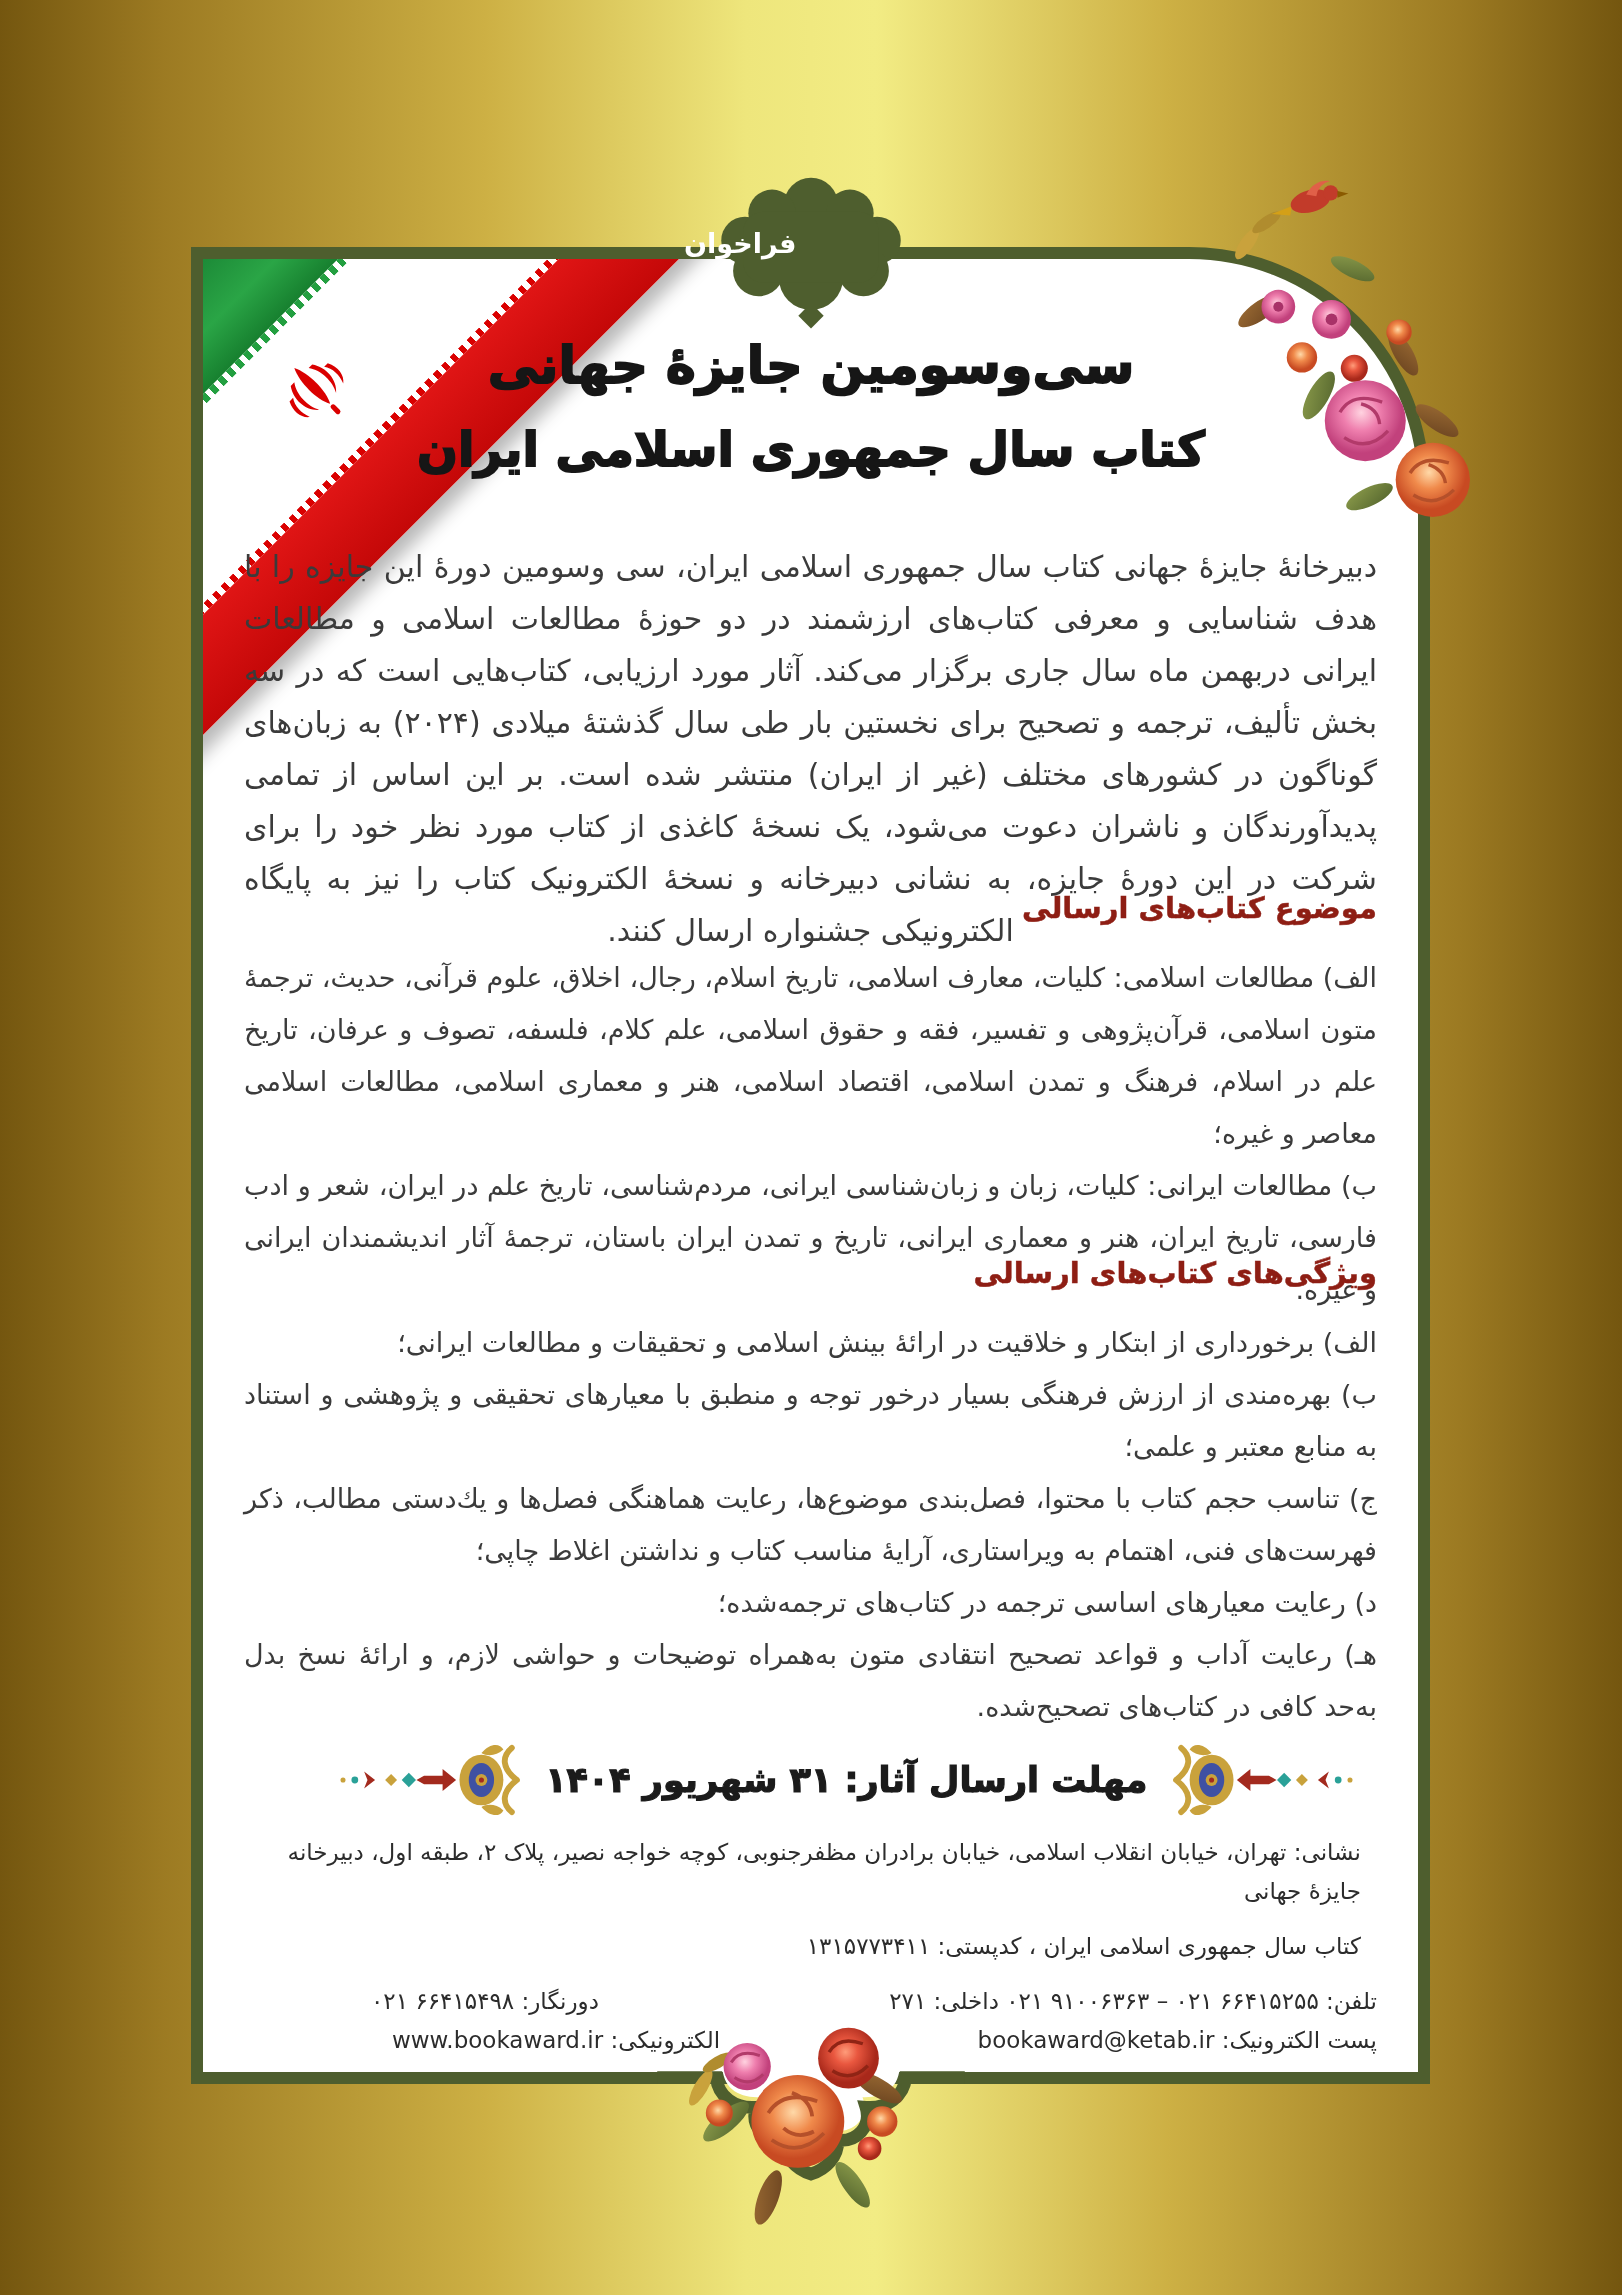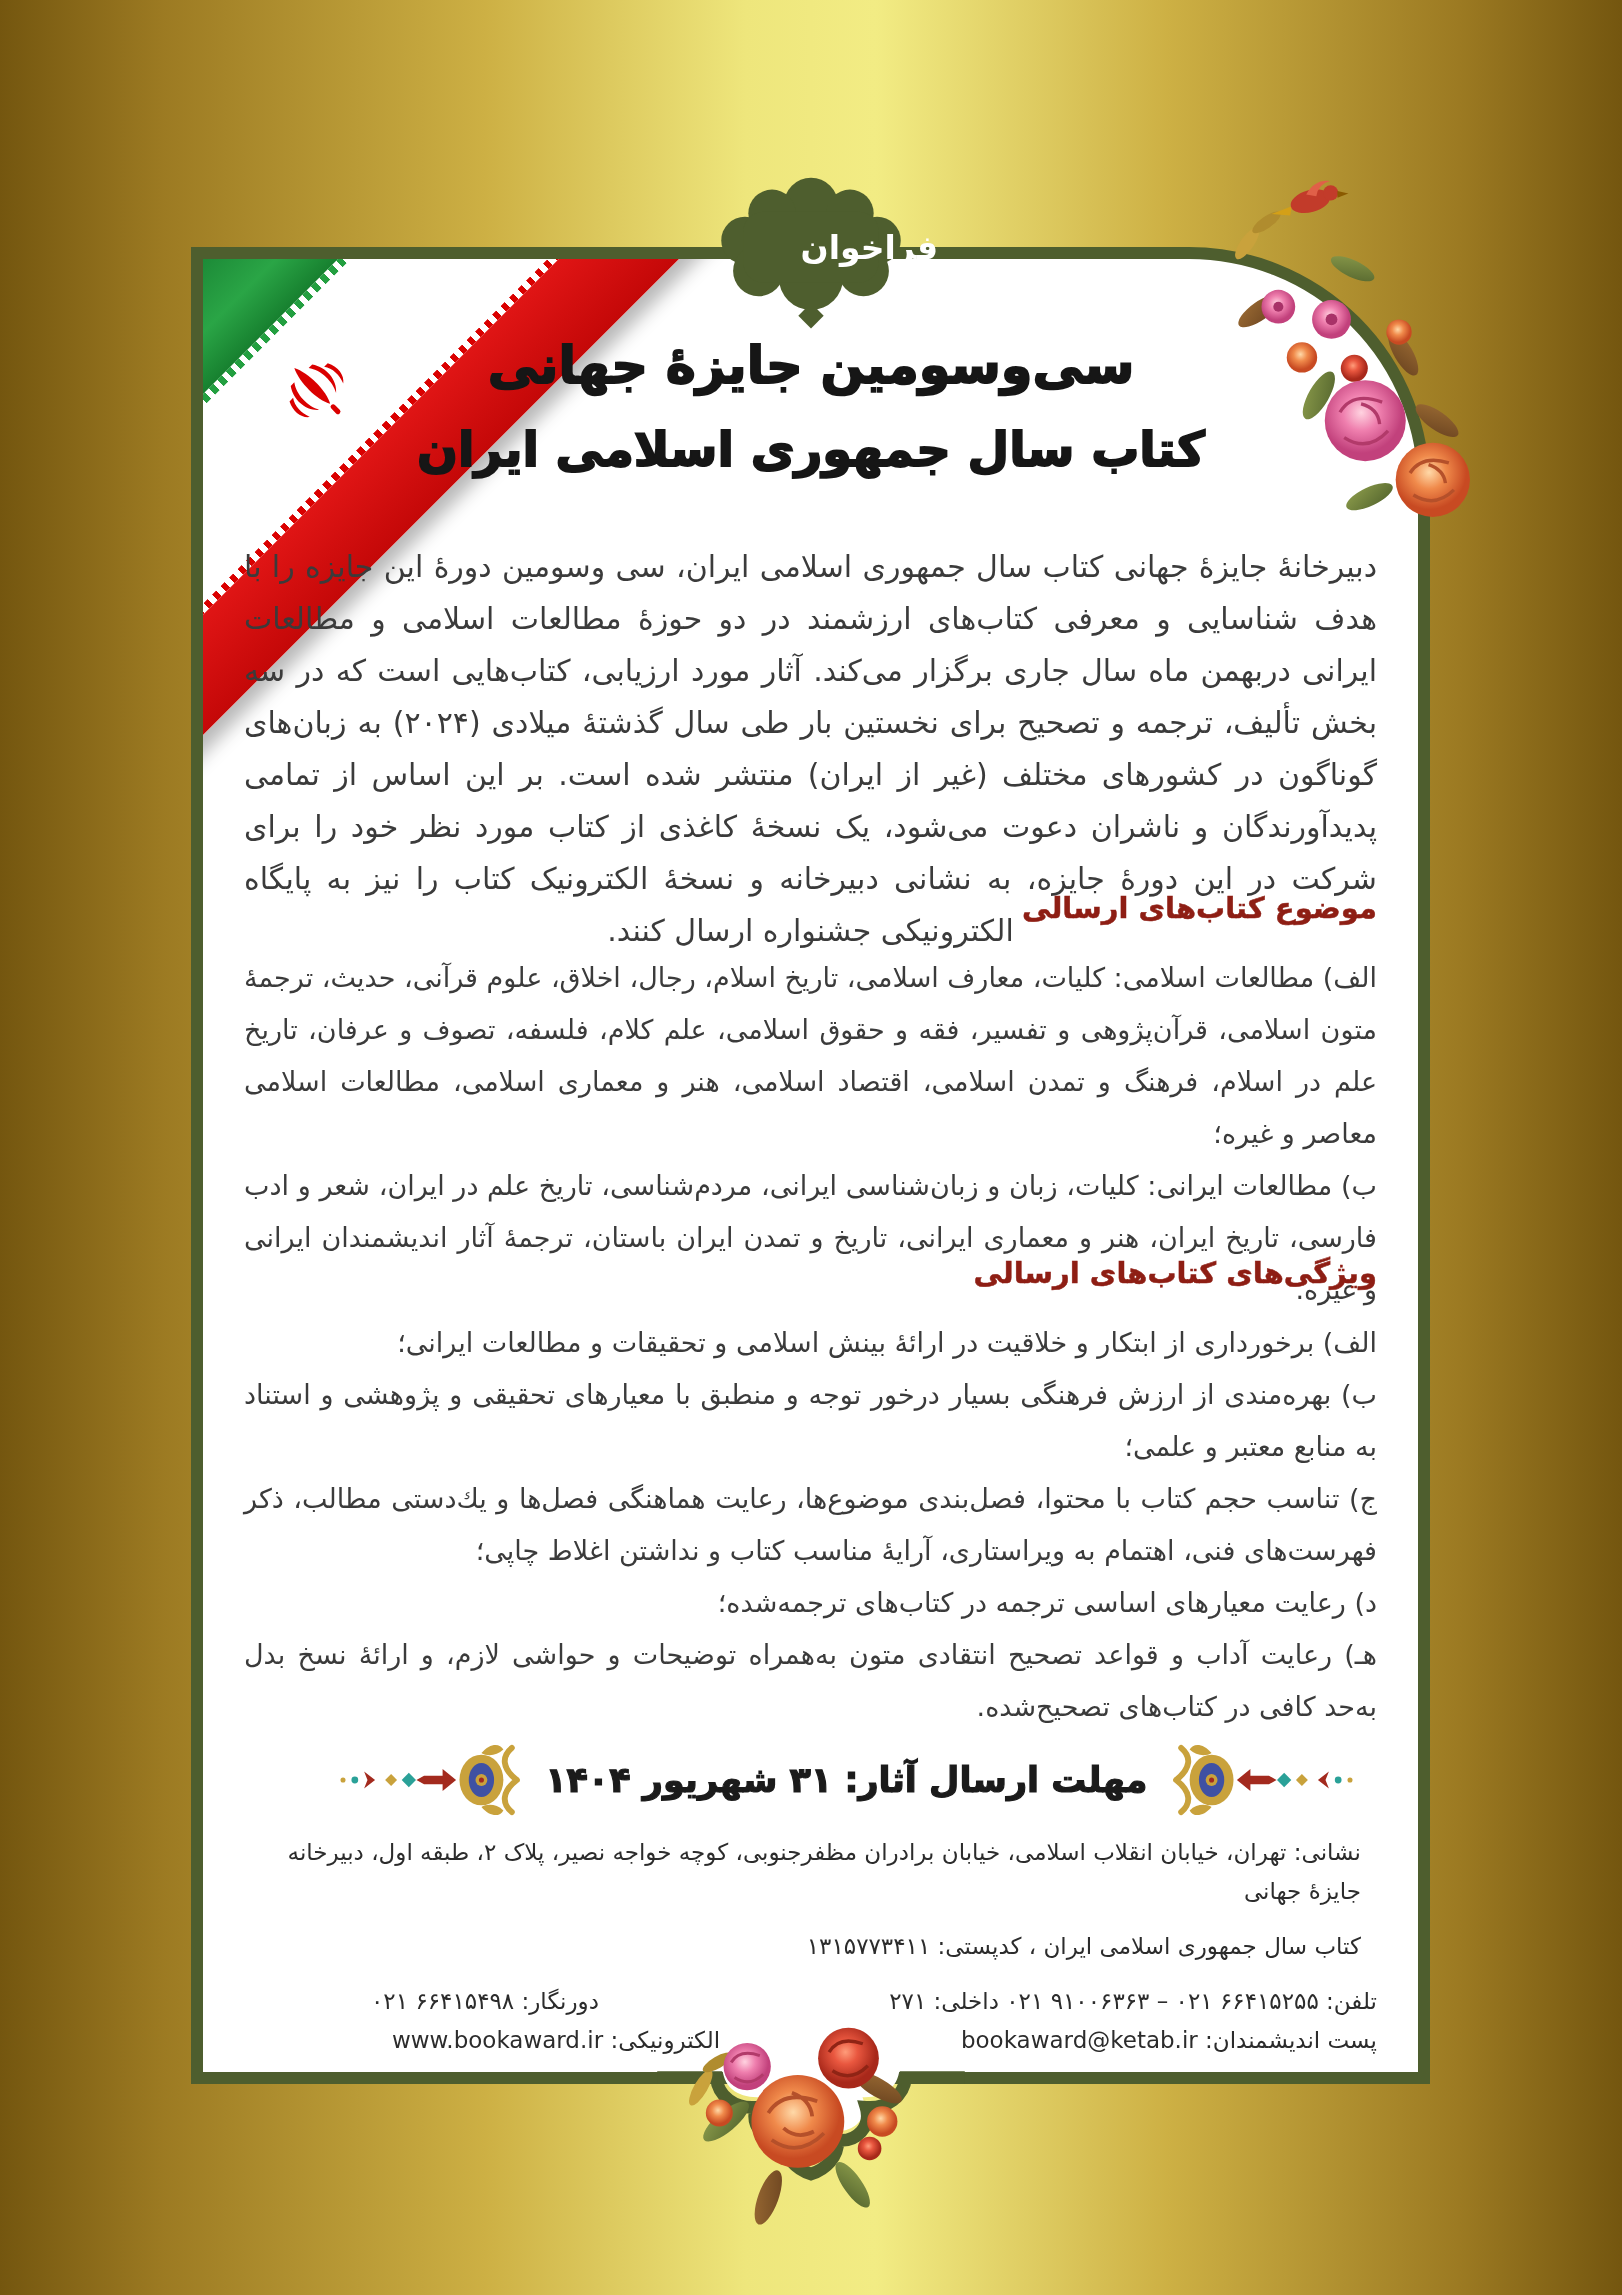--- a/index.html
+++ b/index.html
@@ -13,22 +13,22 @@
   .flag-band{position:absolute;left:-355px;top:-42px;width:930px;height:338px;transform:rotate(-45deg);
              box-shadow:0 13.5px 18.6px rgba(0,0,0,.28);}
   .flag-green{height:97px;background:linear-gradient(180deg,#1c8a37 0%,#2aa546 55%,#17802f 100%);}
   .flag-chain-g{height:8.5px;background:repeating-linear-gradient(90deg,#ffffff 0 6px,#239f40 6px 12px);}
   .flag-white{height:139px;background:#ffffff;position:relative;}
   .flag-chain-r{height:8.5px;background:repeating-linear-gradient(90deg,#ffffff 0 6px,#da0000 6px 12px);}
   .flag-red{height:85px;background:linear-gradient(180deg,#e01515 0%,#c40808 100%);}
   .emblem{position:absolute;left:429px;top:32px;width:71px;height:76px;}
   
   .badge{position:absolute;left:685px;top:176px;width:254px;height:161px;}
-  .badge-label{position:absolute;left:685px;width:254px;top:228px;text-align:right;color:#ffffff;
-               font-size:33px;font-weight:bold;}
+  .badge-label{position:absolute;left:685px;width:254px;top:228px;text-align:left;color:#ffffff;
+               font-size:27px;font-weight:bold;}
   
   .tblock{position:absolute;left:245px;width:1133px;direction:rtl;color:#3b3b3b;}
   .title{position:absolute;left:205px;width:1214px;text-align:center;color:#161616;font-weight:bold;
          -webkit-text-stroke:1.9px #161616;letter-spacing:-0.8px;}
   .title1{top:336px;font-size:51px;}
   .title2{top:421px;font-size:48px;}
   .intro{top:541px;font-size:30px;line-height:52px;text-align:justify;text-align-last:center;}
   .redhead{position:absolute;left:245px;width:1133px;direction:rtl;color:#8e1e14;font-weight:bold;
            font-size:29px;-webkit-text-stroke:0.5px #8e1e14;}
   .h-topics{top:891px;}
@@ -154,21 +154,21 @@
   </div>
 
   <div class="tblock contact">
     <p>نشانی: تهران، خیابان انقلاب اسلامی، خیابان برادران مظفرجنوبی، کوچه خواجه نصیر، پلاک ۲، طبقه اول، دبیرخانه جایزهٔ جهانی</p>
     <p>کتاب سال جمهوری اسلامی ایران ، کدپستی: ۱۳۱۵۷۷۳۴۱۱</p>
     <div class="crow crow1">
       <span>تلفن: ۶۶۴۱۵۲۵۵ ۰۲۱  –  ۹۱۰۰۶۳۶۳ ۰۲۱  داخلی: ۲۷۱</span>
       <span>دورنگار: ۶۶۴۱۵۴۹۸ ۰۲۱</span>
     </div>
     <div class="crow crow2">
-      <span>پست اندیشمندان: bookaward@ketab.ir</span>
+      <span>پست الکترونیک: bookaward@ketab.ir</span>
       <span>پایگاه الکترونیکی: www.bookaward.ir</span>
     </div>
   </div>
 
   <svg width="0" height="0" style="position:absolute">
     <defs>
       <radialGradient id="gO" cx="45%" cy="40%">
           <stop offset="0" stop-color="#ffd9a8"></stop>
           <stop offset=".45" stop-color="#f08a4b"></stop>
           <stop offset="1" stop-color="#c84a22"></stop>

